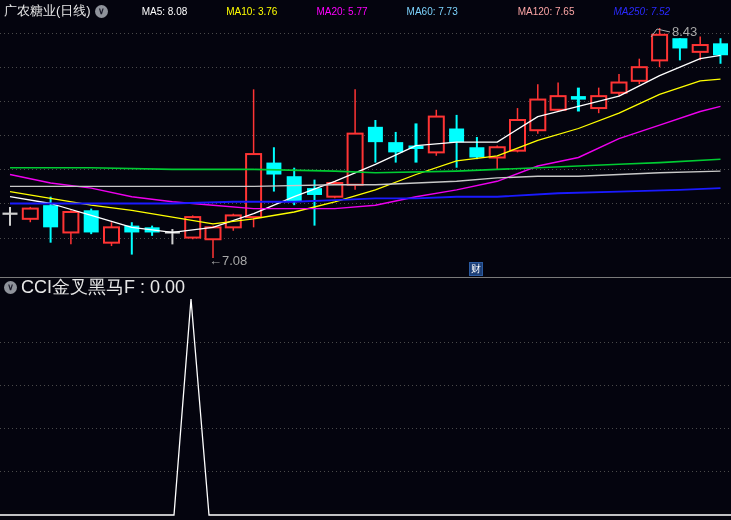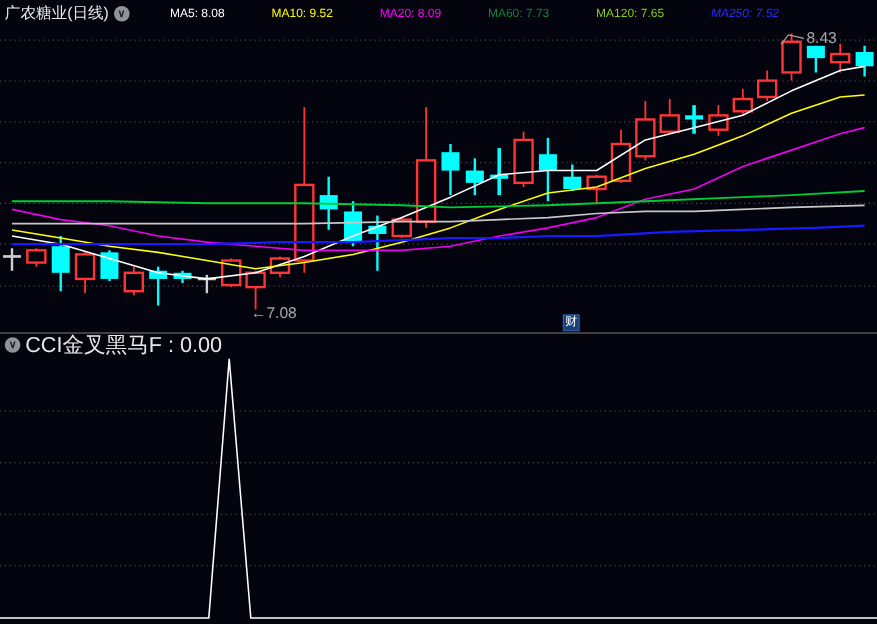--- a/index.html
+++ b/index.html
@@ -36,24 +36,24 @@
     z-index:4;
   }
 </style>
 </head>
 <body>
 
 <div class="topbar">
   <span class="title">广农糖业(日线)</span>
   <span class="circle-btn">∨</span>
   <span class="ma-item" style="color: rgb(255, 255, 255);">MA5: 8.08</span>
-  <span class="ma-item" style="color: rgb(255, 255, 0);">MA10: 9.52</span>
-  <span class="ma-item" style="color: rgb(255, 0, 255);">MA20: 8.09</span>
-  <span class="ma-item" style="color: #15803d;">MA60: 7.73</span>
-  <span class="ma-item" style="color: #84cc16;">MA120: 7.65</span>
+  <span class="ma-item" style="color: rgb(255, 255, 0);">MA10: 3.76</span>
+  <span class="ma-item" style="color: rgb(255, 0, 255);">MA20: 5.77</span>
+  <span class="ma-item" style="color: #7dd3fc;">MA60: 7.73</span>
+  <span class="ma-item" style="color: #fca5a5; margin-left: 21px;">MA120: 7.65</span>
   <span class="ma-item" style="color: rgb(42, 42, 255); font-style: italic;">MA250: 7.52</span>
 </div>
 
 <svg id="chart-svg" width="731" height="520">
     <line x1="0" y1="33.5" x2="731" y2="33.5" stroke="#4a4a4a" stroke-width="1" stroke-dasharray="1 3"></line>
     <line x1="0" y1="67.5" x2="731" y2="67.5" stroke="#4a4a4a" stroke-width="1" stroke-dasharray="1 3"></line>
     <line x1="0" y1="101.5" x2="731" y2="101.5" stroke="#4a4a4a" stroke-width="1" stroke-dasharray="1 3"></line>
     <line x1="0" y1="135.5" x2="731" y2="135.5" stroke="#4a4a4a" stroke-width="1" stroke-dasharray="1 3"></line>
     <line x1="0" y1="169.5" x2="731" y2="169.5" stroke="#4a4a4a" stroke-width="1" stroke-dasharray="1 3"></line>
     <line x1="0" y1="203.5" x2="731" y2="203.5" stroke="#4a4a4a" stroke-width="1" stroke-dasharray="1 3"></line>

